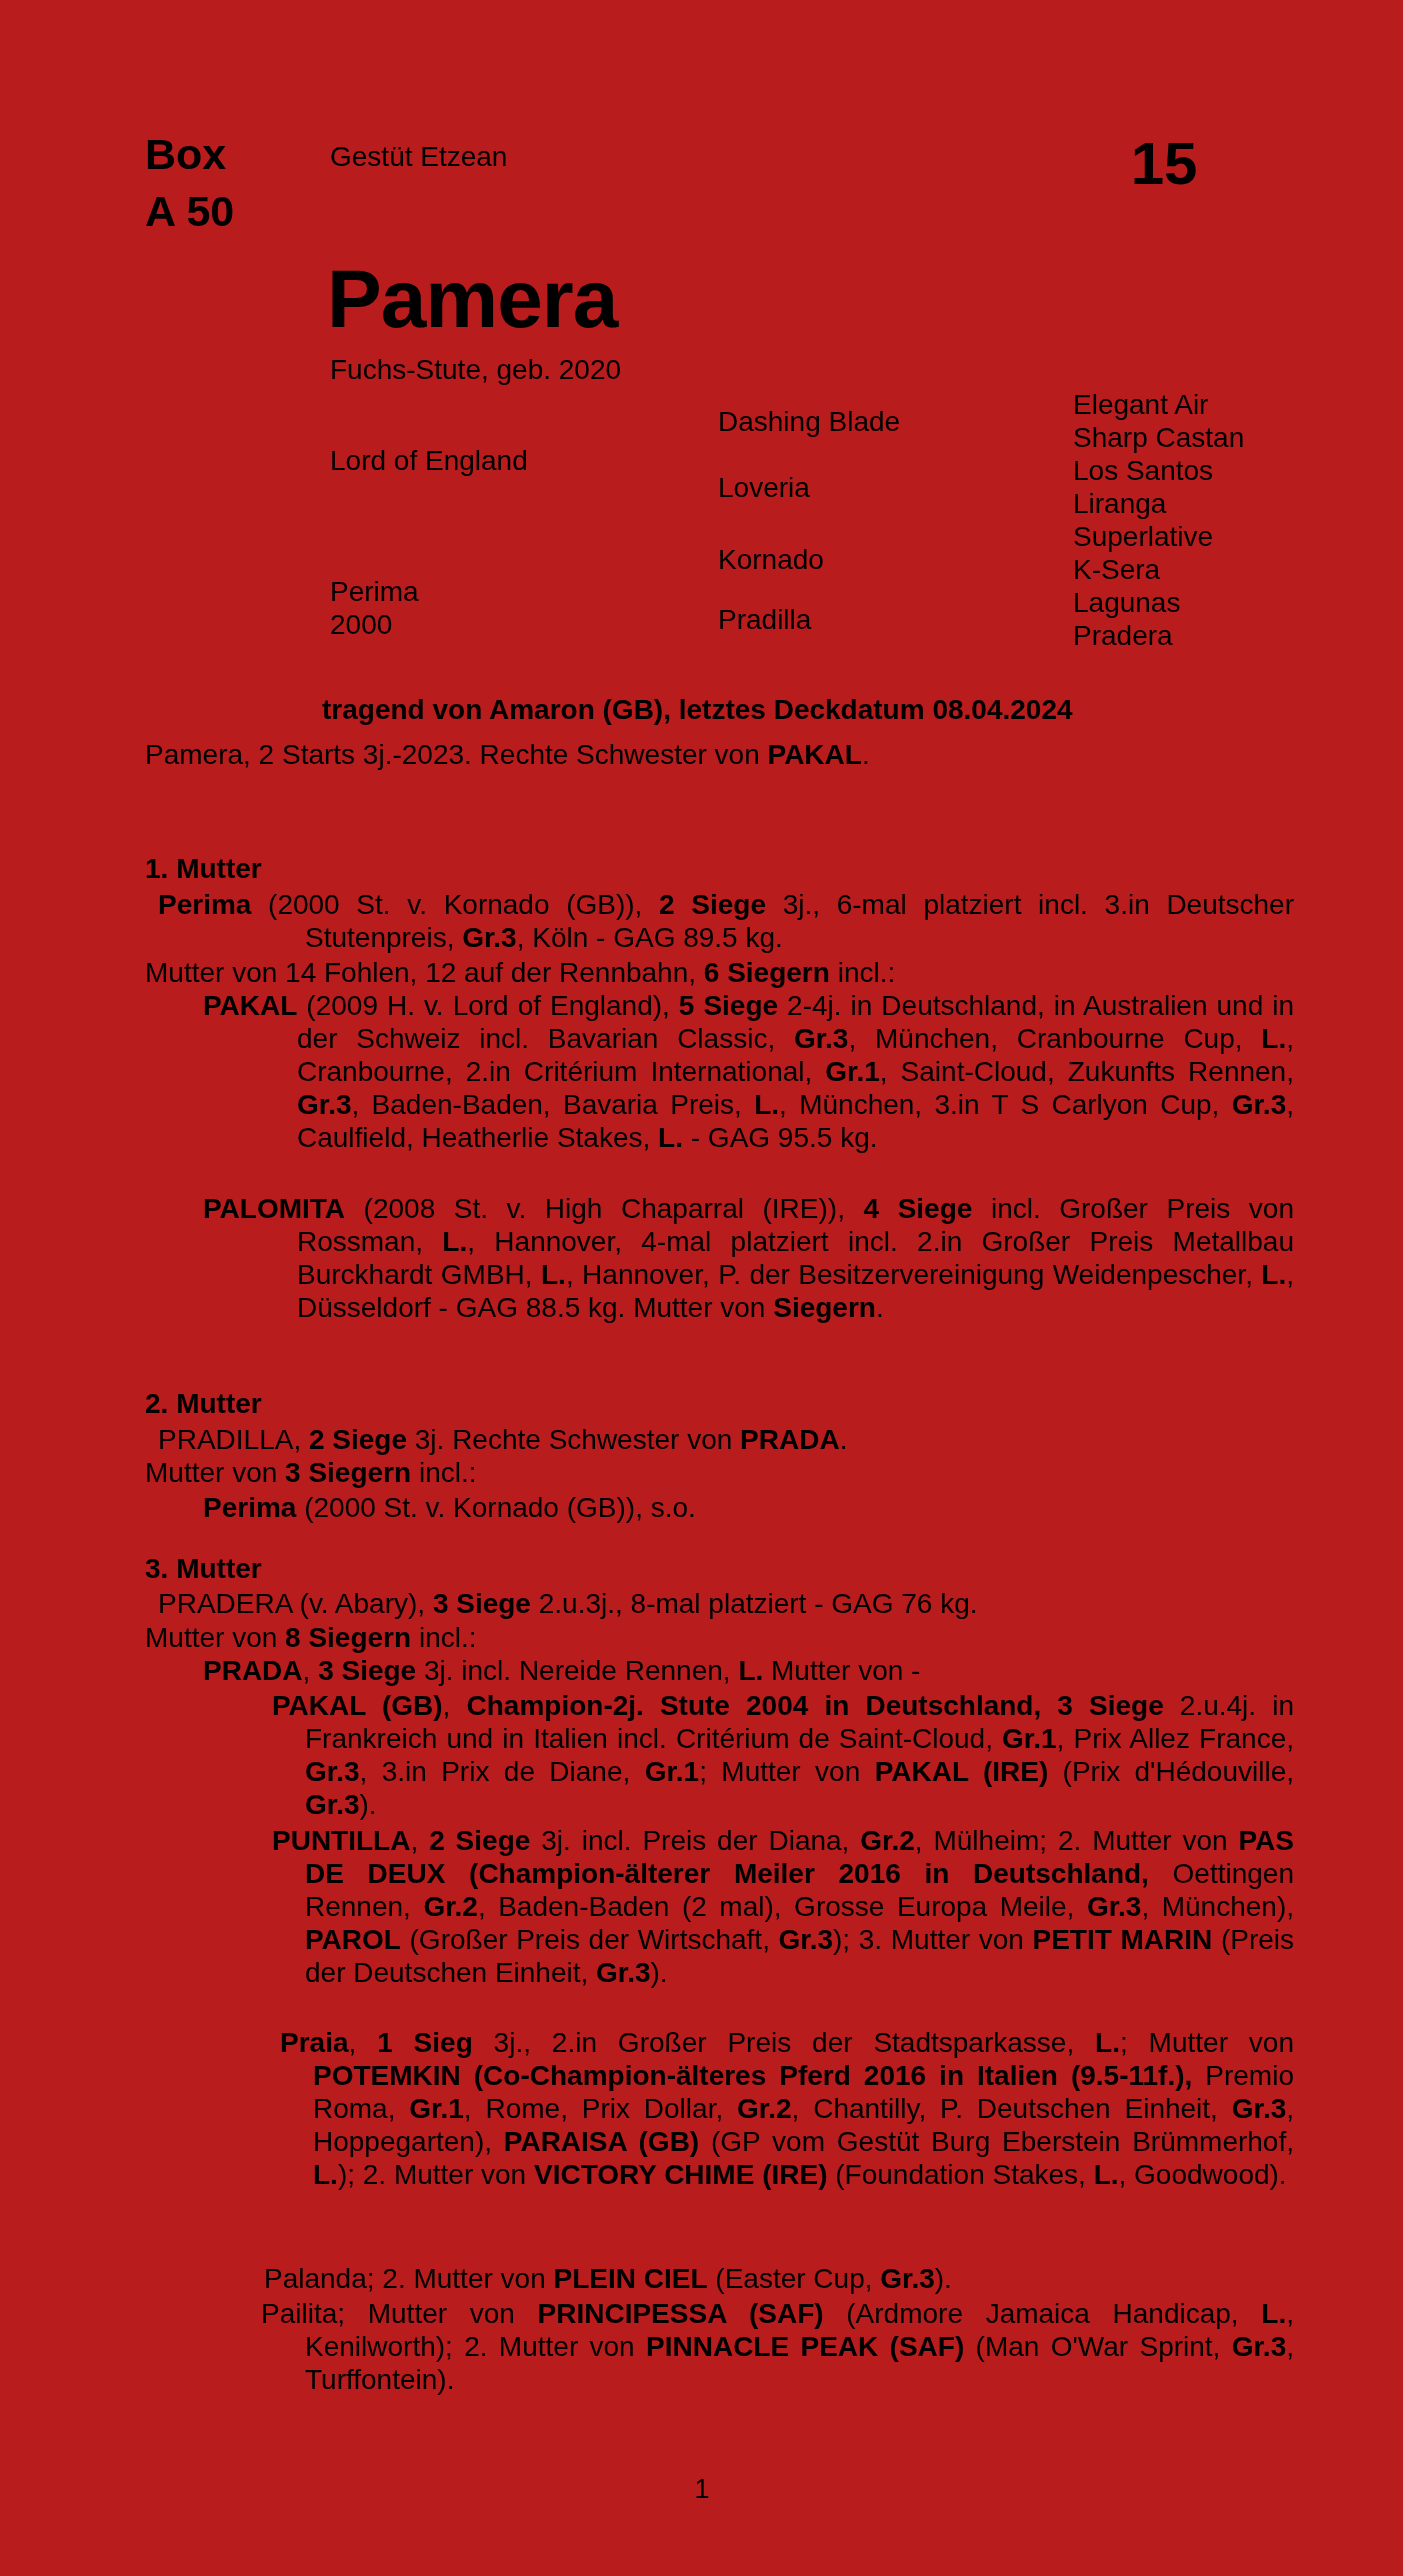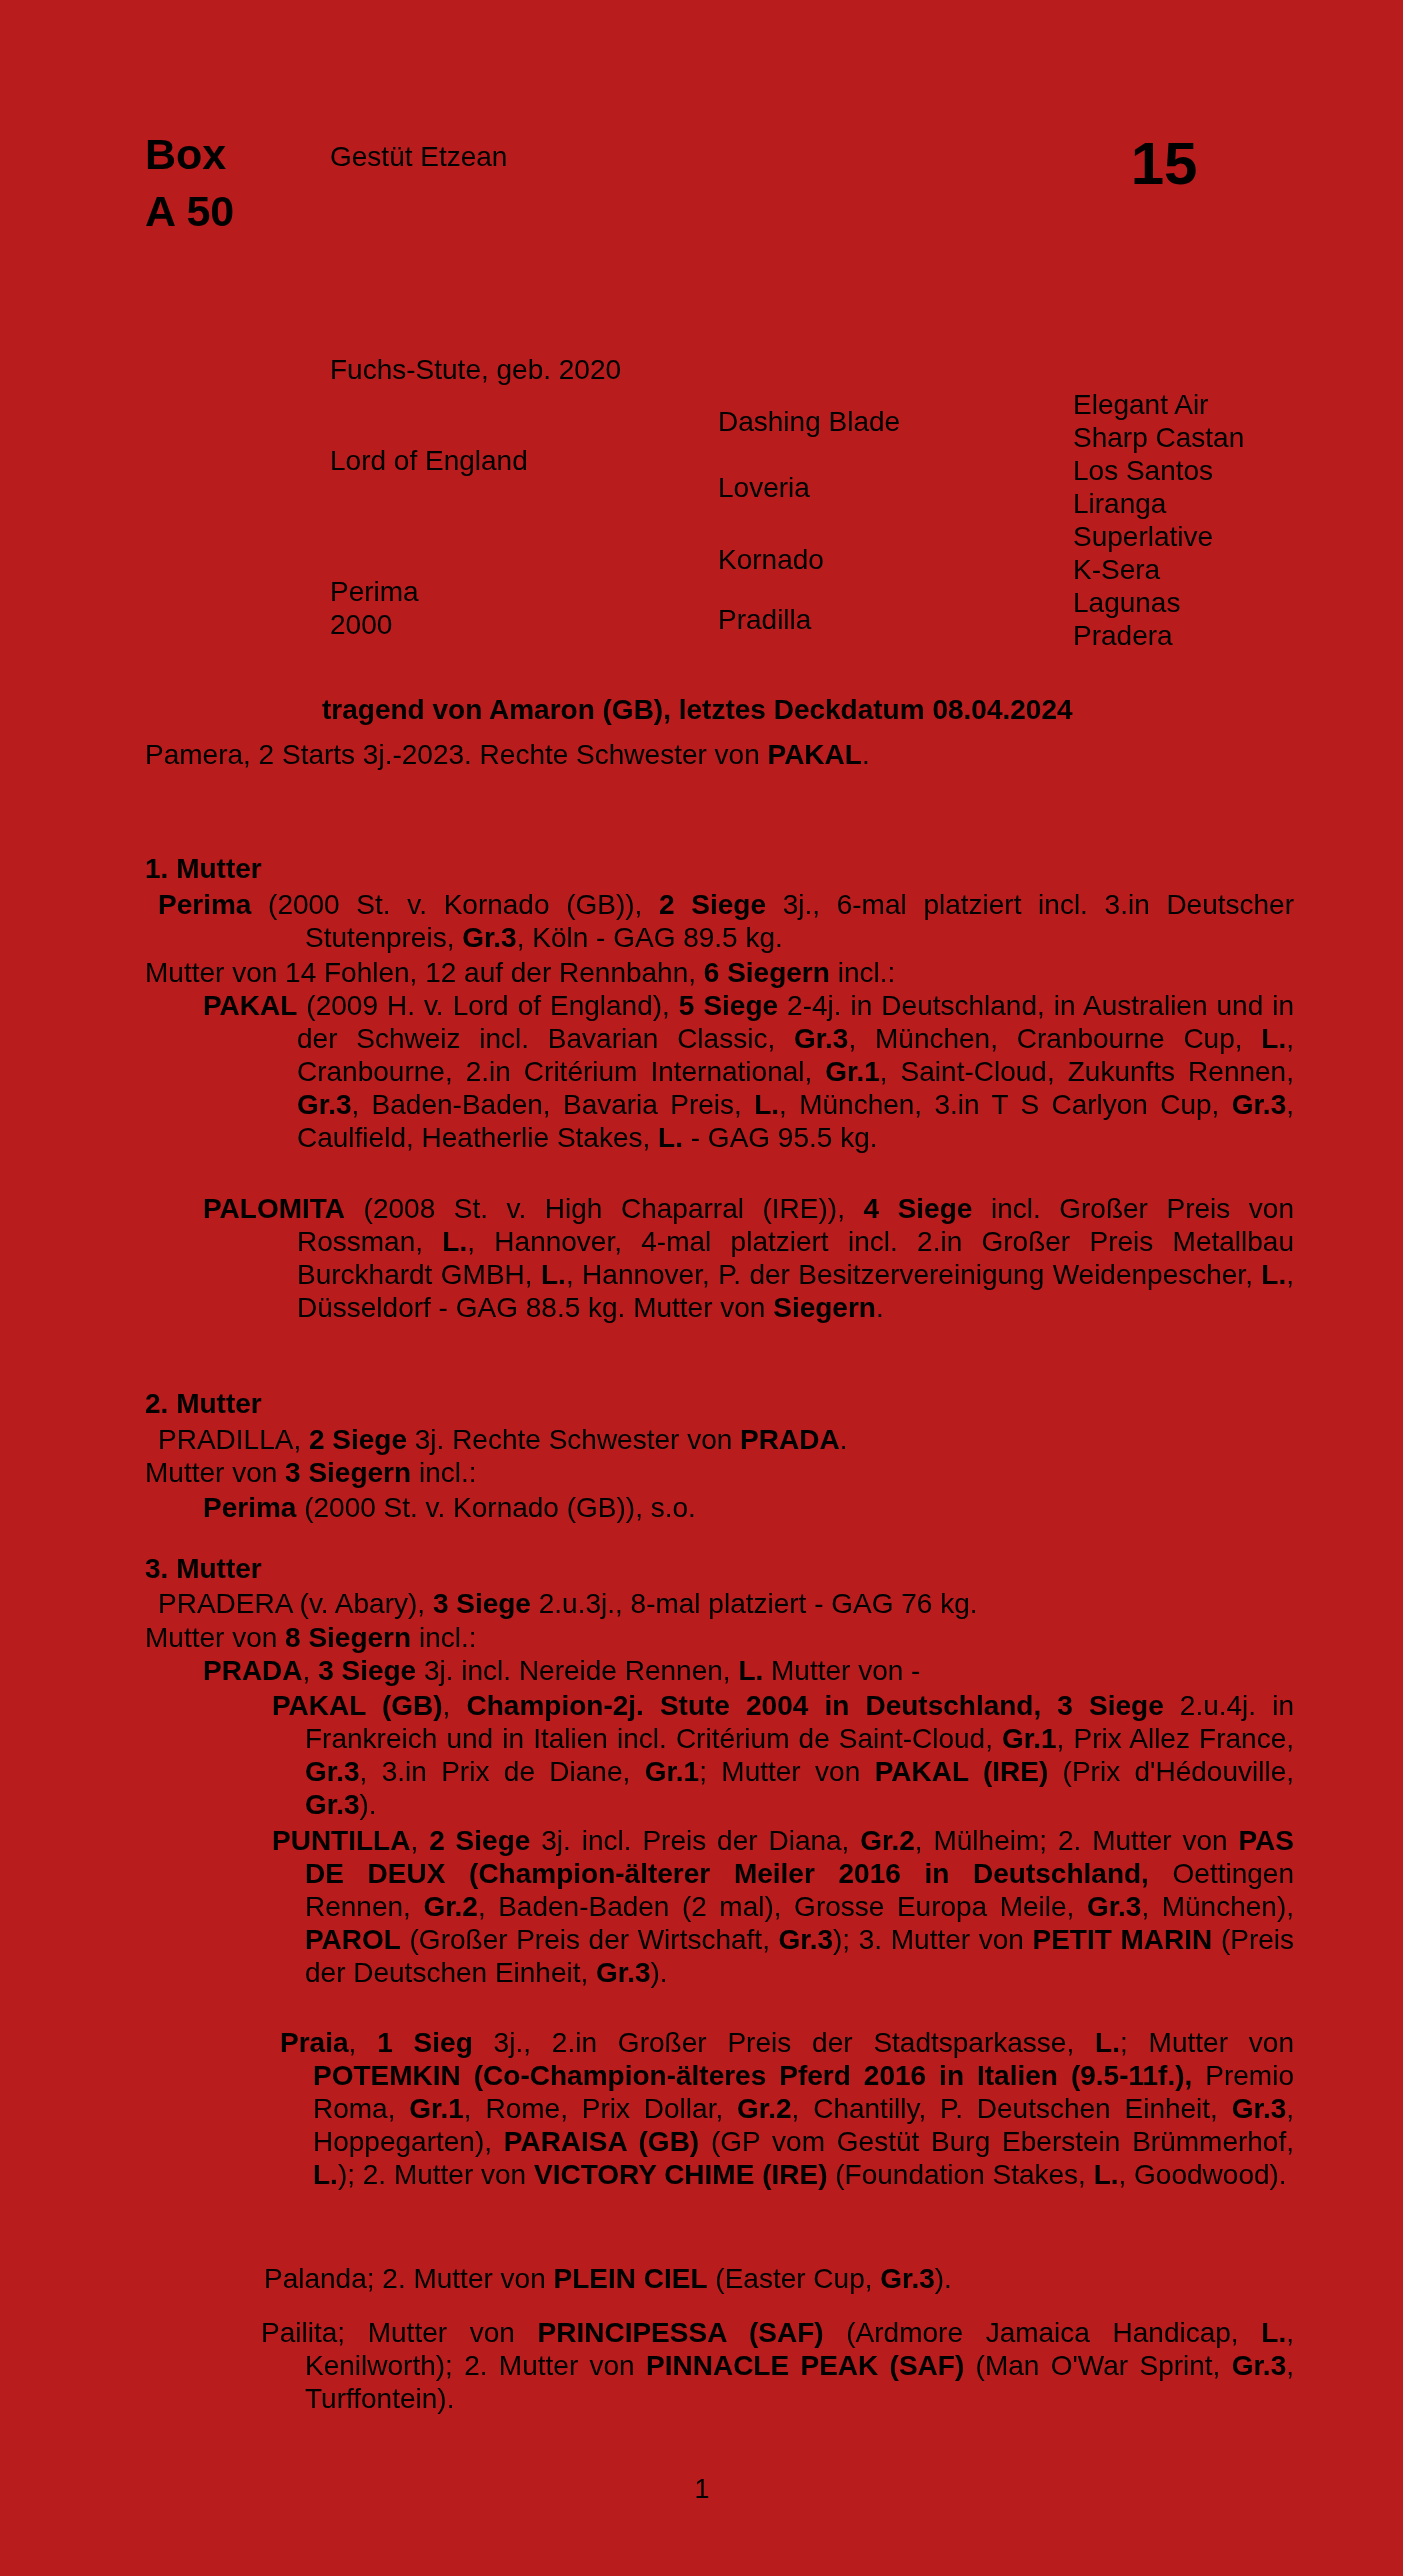--- a/index.html
+++ b/index.html
@@ -47,20 +47,21 @@
 </head>
 <body>
 
 <div class="page">
 
   <div class="abs box-label">Box</div>
   <div class="abs box-num">A 50</div>
   <div class="abs consignor">Gestüt Etzean</div>
   <div class="abs lot">15</div>
 
+  <div class="abs horse-title">Pamera</div>
   <div class="abs horse-desc">Fuchs-Stute, geb. 2020</div>
 
   <div class="ped">
     <div class="sire">Lord of England</div>
     <div class="dam">
       <div>Perima</div>
       <div>2000</div>
     </div>
     <div class="g2-1">Dashing Blade</div>
     <div class="g2-2">Loveria</div>
@@ -90,19 +91,19 @@
       <div class="para" style="top: 1456px; padding-left: 0px; text-indent: 0px;">Mutter von <b>3 Siegern</b> incl.:</div>
       <div class="para" style="top: 1491px; padding-left: 152px; text-indent: -94px;"><b>Perima</b> (2000 St. v. Kornado (GB)), s.o.</div>
       <div class="para" style="top: 1552px; padding-left: 0px; text-indent: 0px;"><b>3. Mutter</b></div>
       <div class="para" style="top: 1587px; padding-left: 160px; text-indent: -147px;">PRADERA (v. Abary), <b>3 Siege</b> 2.u.3j., 8-mal platziert - GAG 76 kg.</div>
       <div class="para" style="top: 1621px; padding-left: 0px; text-indent: 0px;">Mutter von <b>8 Siegern</b> incl.:</div>
       <div class="para" style="top: 1654px; padding-left: 152px; text-indent: -94px;"><b>PRADA</b>, <b>3 Siege</b> 3j. incl. Nereide Rennen, <b>L.</b> Mutter von -</div>
       <div class="para" style="top: 1689px; padding-left: 160px; text-indent: -33px;"><b>PAKAL (GB)</b>, <b>Champion-2j. Stute 2004 in Deutschland,</b> <b>3 Siege</b> 2.u.4j. in Frankreich und in Italien incl. Critérium de Saint-Cloud, <b>Gr.1</b>, Prix Allez France, <b>Gr.3</b>, 3.in Prix de Diane, <b>Gr.1</b>; Mutter von <b>PAKAL (IRE)</b> (Prix d'Hédouville, <b>Gr.3</b>).</div>
       <div class="para" style="top: 1824px; padding-left: 160px; text-indent: -33px;"><b>PUNTILLA</b>, <b>2 Siege</b> 3j. incl. Preis der Diana, <b>Gr.2</b>, Mülheim; 2. Mutter von <b>PAS DE DEUX (Champion-älterer Meiler 2016 in Deutschland,</b> Oettingen Rennen, <b>Gr.2</b>, Baden-Baden (2 mal), Grosse Europa Meile, <b>Gr.3</b>, München), <b>PAROL</b> (Großer Preis der Wirtschaft, <b>Gr.3</b>); 3. Mutter von <b>PETIT MARIN</b> (Preis der Deutschen Einheit, <b>Gr.3</b>).</div>
       <div class="para" style="top: 2026px; padding-left: 168px; text-indent: -33px;"><b>Praia</b>, <b>1 Sieg</b> 3j., 2.in Großer Preis der Stadtsparkasse, <b>L.</b>; Mutter von <b>POTEMKIN (Co-Champion-älteres Pferd 2016 in Italien (9.5-11f.),</b> Premio Roma, <b>Gr.1</b>, Rome, Prix Dollar, <b>Gr.2</b>, Chantilly, P. Deutschen Einheit, <b>Gr.3</b>, Hoppegarten), <b>PARAISA (GB)</b> (GP vom Gestüt Burg Eberstein Brümmerhof, <b>L.</b>); 2. Mutter von <b>VICTORY CHIME (IRE)</b> (Foundation Stakes, <b>L.</b>, Goodwood).</div>
       <div class="para" style="top: 2262px; padding-left: 160px; text-indent: -41px;">Palanda; 2. Mutter von <b>PLEIN CIEL</b> (Easter Cup, <b>Gr.3</b>).</div>
-      <div class="para" style="top: 2297px; padding-left: 160px; text-indent: -44px; margin-top: 19px;">Pailita; Mutter von <b>PRINCIPESSA (SAF)</b> (Ardmore Jamaica Handicap, <b>L.</b>, Kenilworth); 2. Mutter von <b>PINNACLE PEAK (SAF)</b> (Man O'War Sprint, <b>Gr.3</b>, Turffontein).</div>
+      <div class="para" style="top: 2297px; padding-left: 160px; text-indent: -44px;">Pailita; Mutter von <b>PRINCIPESSA (SAF)</b> (Ardmore Jamaica Handicap, <b>L.</b>, Kenilworth); 2. Mutter von <b>PINNACLE PEAK (SAF)</b> (Man O'War Sprint, <b>Gr.3</b>, Turffontein).</div>
     </div>
 
   <div class="footer-page">1</div>
 
 </div>
 
 
 </body></html>

